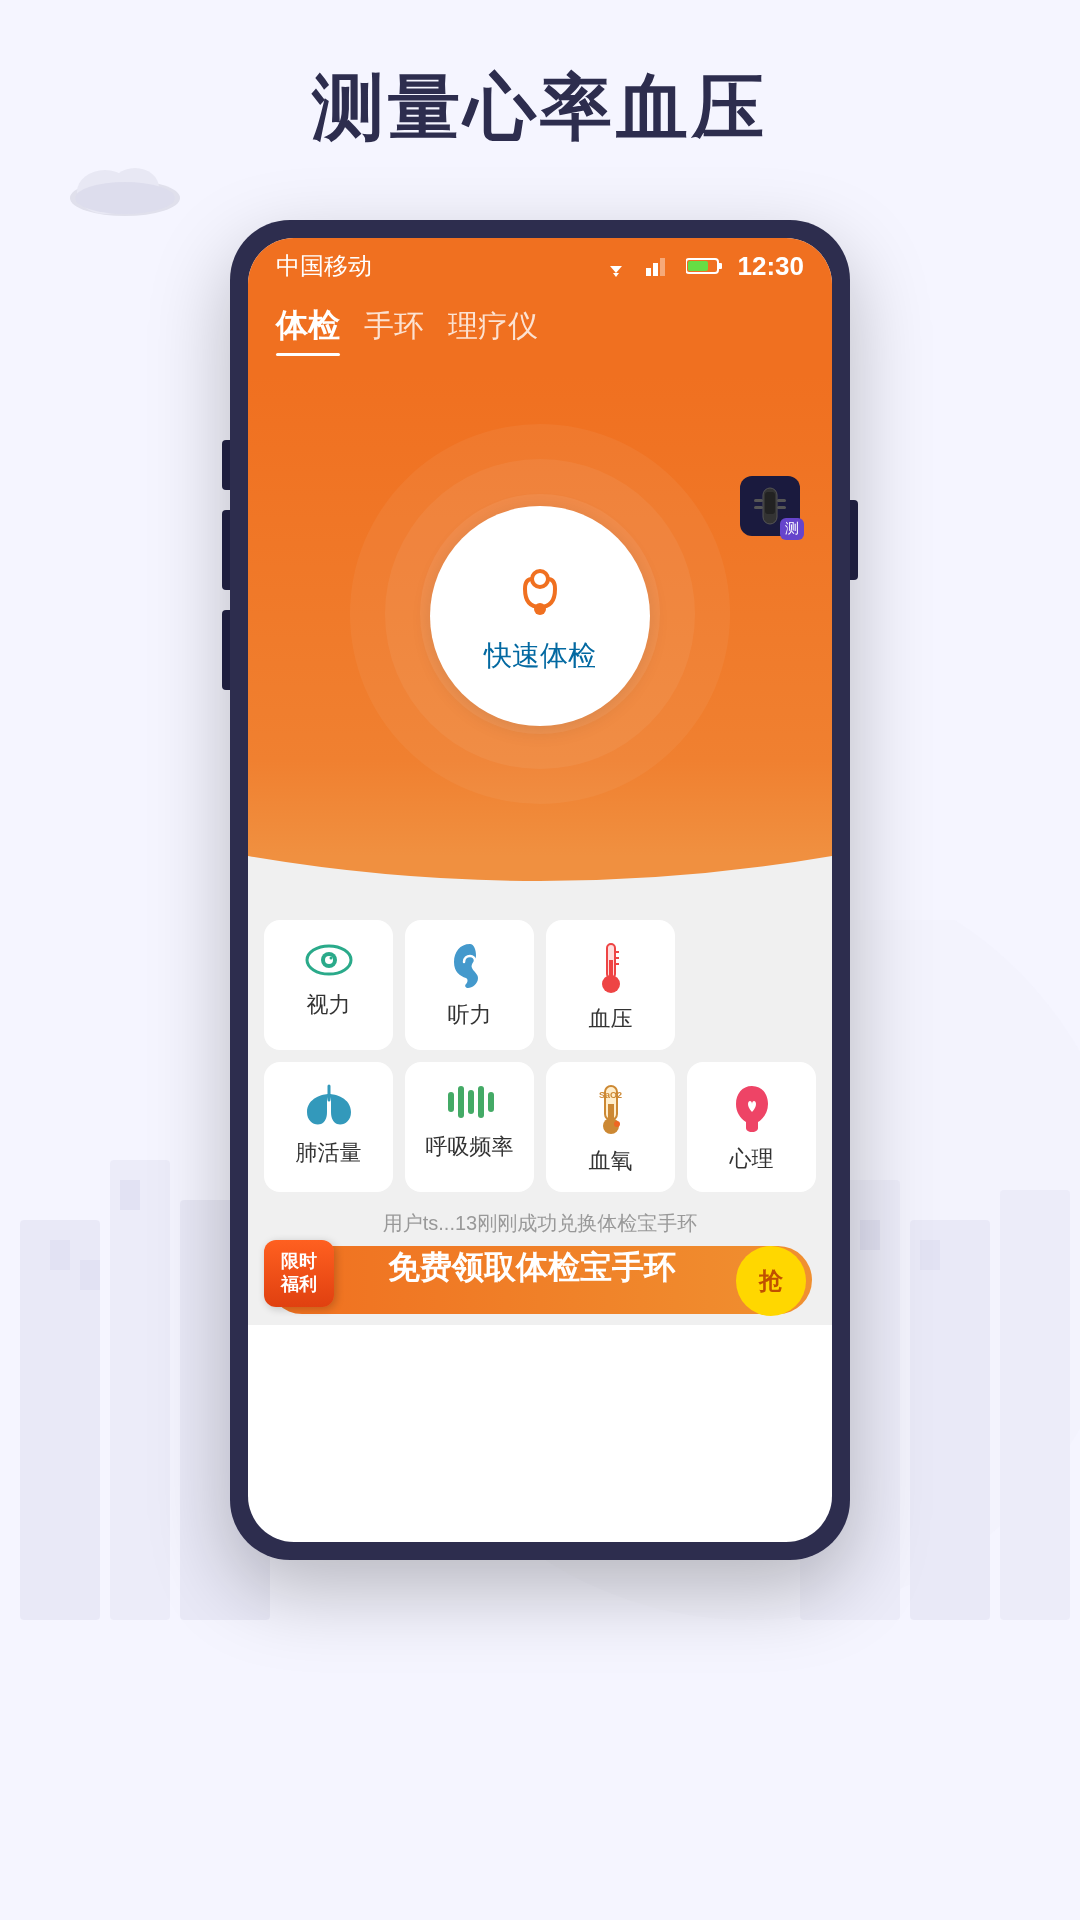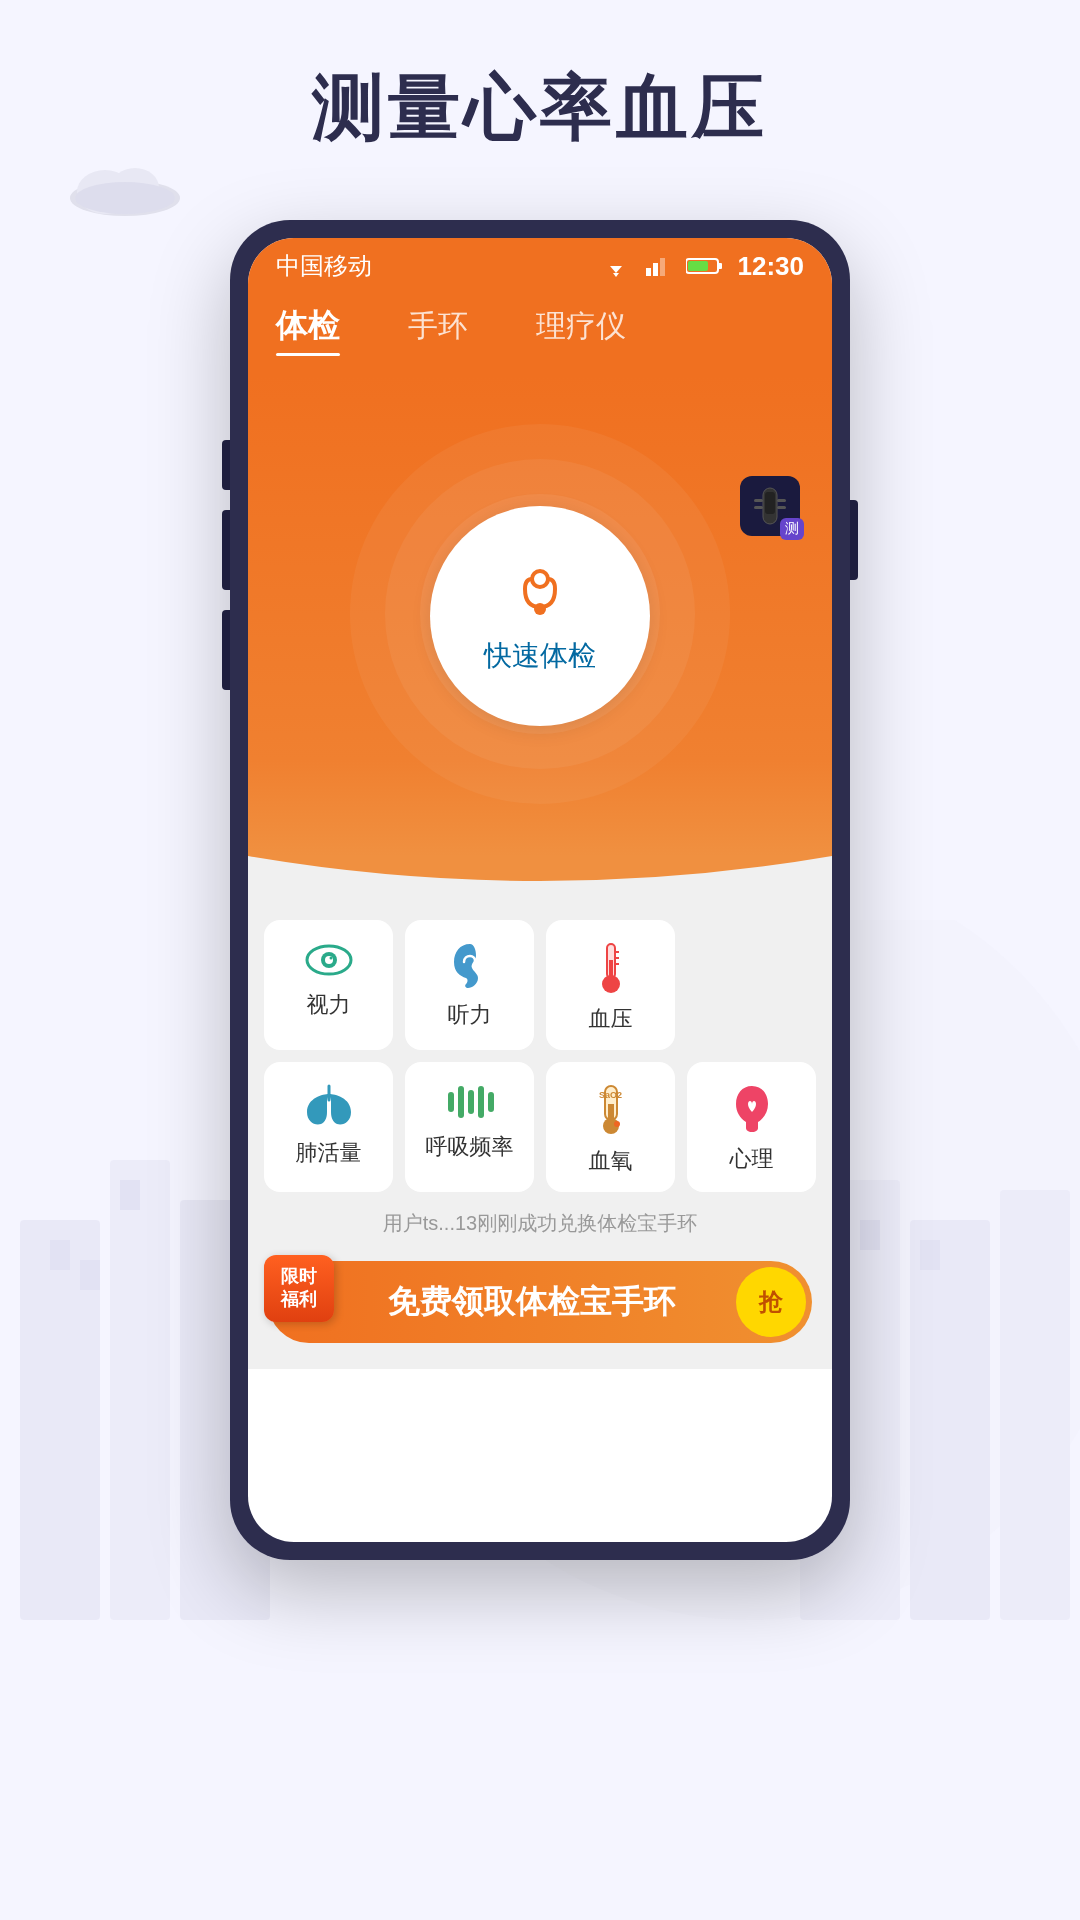--- a/index.html
+++ b/index.html
@@ -90,21 +90,21 @@
       display: flex;
       align-items: center;
       gap: 16px;
     }
 
     
     .nav-tabs {
       background: #f07020;
       padding: 10px 28px 20px;
       display: flex;
-      gap: 68px;
+      gap: 24px;
       align-items: center;
     }
 
     .nav-tab {
       color: rgba(255,255,255,0.8);
       font-size: 30px;
       font-weight: 400;
       position: relative;
       padding-bottom: 8px;
     }
@@ -238,24 +238,24 @@
     .bottom-notice {
       text-align: center;
       font-size: 20px;
       color: #999;
       padding: 6px 0 8px;
     }
 
     .bottom-banner {
       background: linear-gradient(90deg, #f07020, #f09030);
       border-radius: 50px;
-      height: 82px;
-      margin: 16px 4px;
-      display: flex;
-      align-items: center;
+      height: 68px;
+      margin: 1px 4px;
+      display: flex;
+      align-items: flex-start;
       position: relative;
       overflow: visible;
     }
 
     .banner-tag {
       position: absolute;
       left: -4px;
       top: -6px;
       background: linear-gradient(180deg, #ff6020, #e04010);
       color: white;

